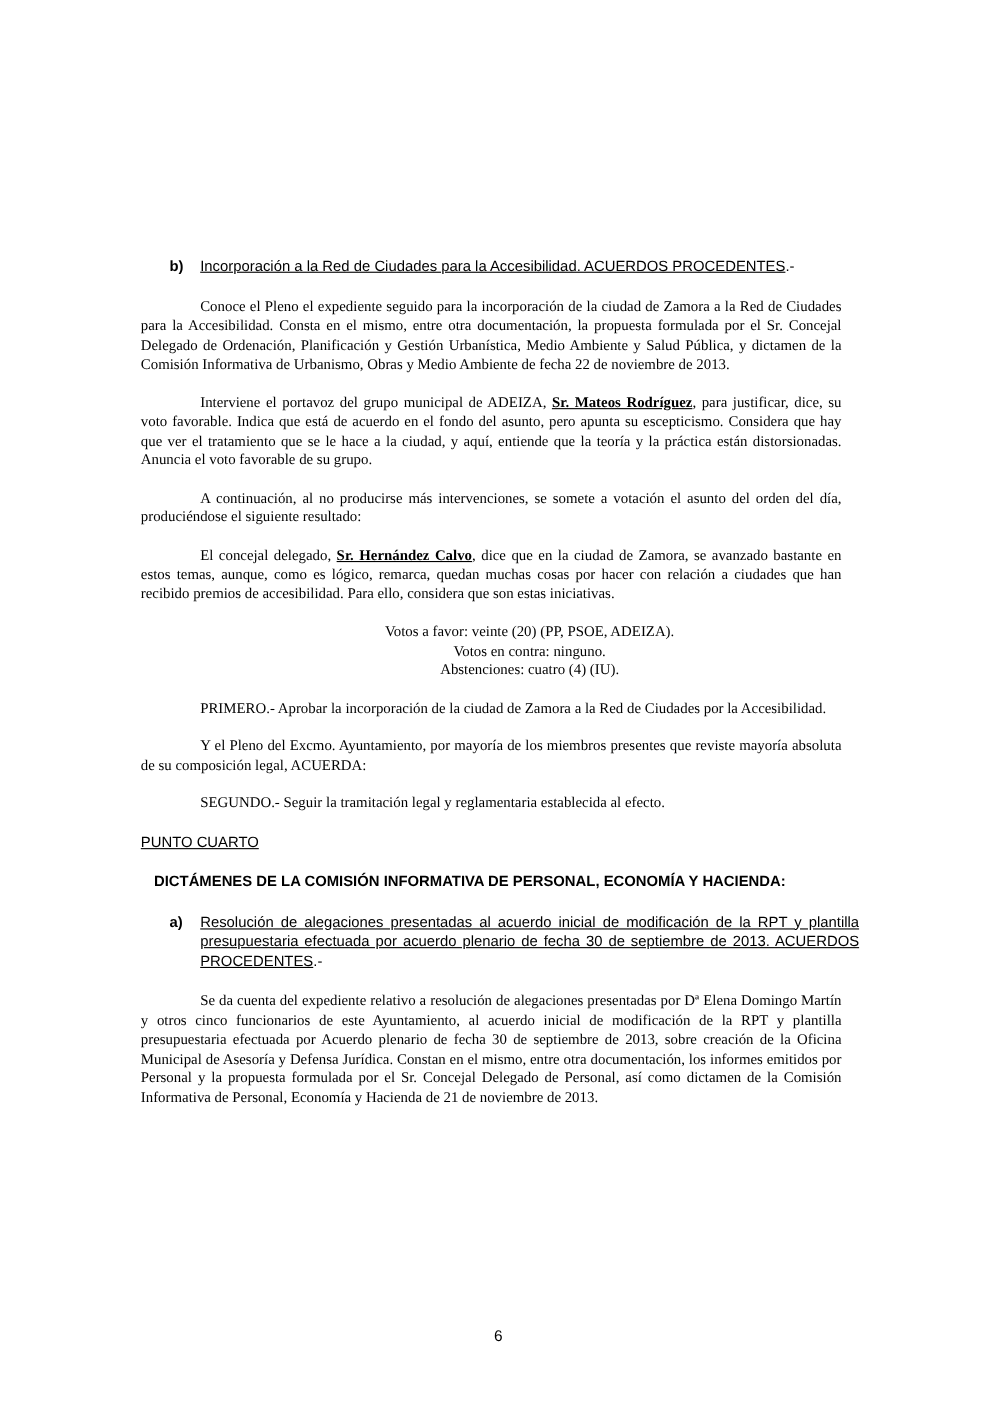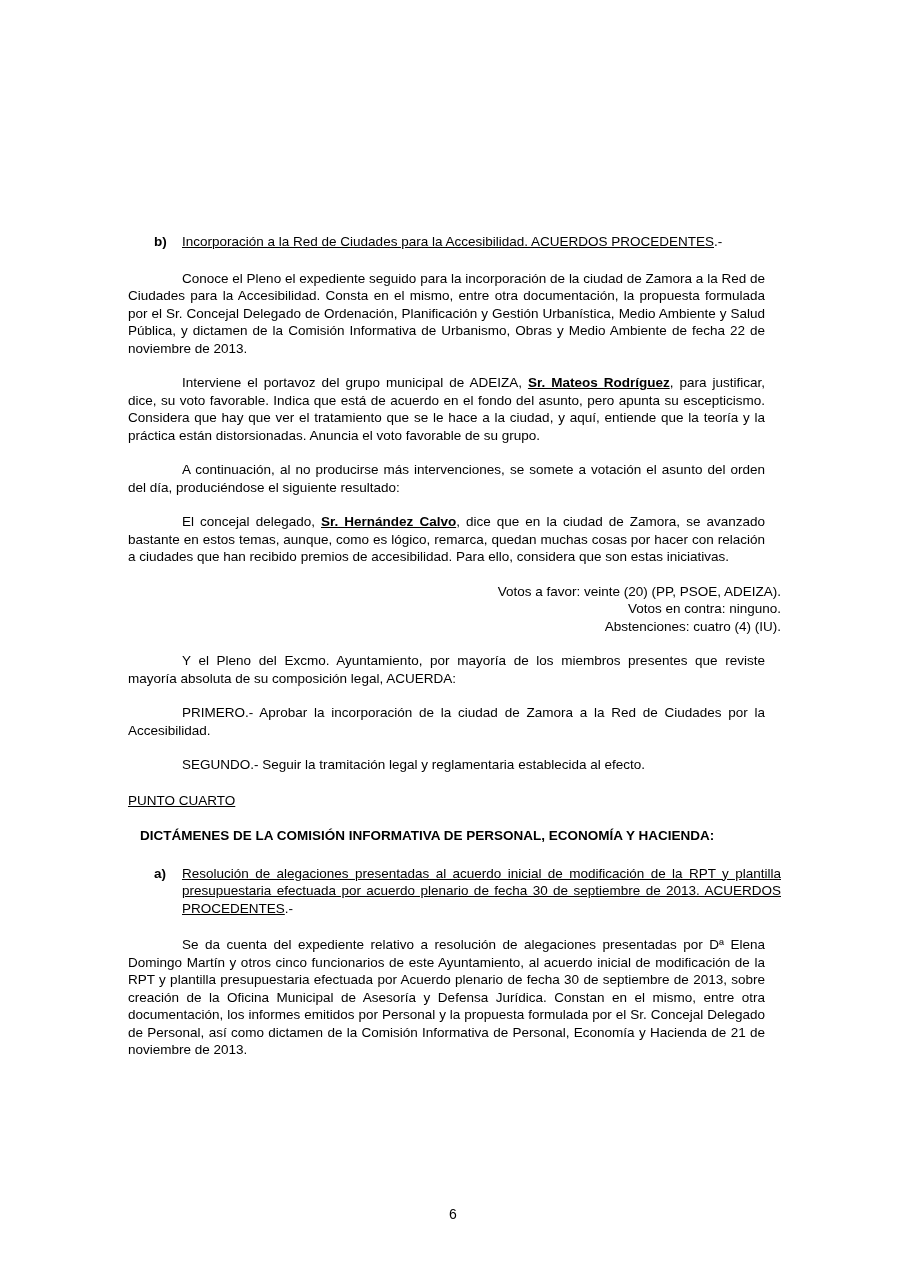--- a/index.html
+++ b/index.html
@@ -14,34 +14,34 @@
   }
   .content {
     position: absolute;
     left: 128px;
     top: 233px;
     width: 653px;
     font-size: 13.5px;
     line-height: 17.5px;
     text-align: justify;
   }
-  .para { text-indent: 54px; margin: 0 16px 17px 0; }
+  .para { text-indent: 54px; margin: 0 16px 17px 0; font-family: Liberation Serif, serif; }
   .list-item { display: flex; margin: 0 0 19px 0; }
   .marker {
     width: 54px;
     padding-left: 26px;
     font-weight: bold;
     flex-shrink: 0;
     box-sizing: border-box;
   }
   .item-body { flex: 1; text-align: justify; }
   .u { text-decoration: underline; }
   .name { font-weight: bold; text-decoration: underline; }
   .votes { margin: 0 0 17px 0; }
-  .vote-line { padding-left: 54px; text-align: right; }
+  .vote-line { padding-left: 54px; text-align: center; font-family: Liberation Serif, serif; }
   .center-heading { text-align: left; margin: 18px 0 18px 0; }
   .bold-heading { font-weight: bold; margin: 0 0 20px 12px; }
   .page-number {
     position: absolute;
     top: 1206px;
     left: 0;
     width: 906px;
     text-align: center;
     font-size: 14px;
   }
@@ -63,23 +63,23 @@
   <p class="para">A continuación, al no producirse más intervenciones, se somete a votación el asunto del orden del día, produciéndose el siguiente resultado:</p>
 
   <p class="para"><span>El concejal delegado, </span><span class="name">Sr. Hernández Calvo</span><span>, dice que en la ciudad de Zamora, se avanzado bastante en estos temas, aunque, como es lógico, remarca, quedan muchas cosas por hacer con relación a ciudades que han recibido premios de accesibilidad. Para ello, considera que son estas iniciativas.</span></p>
 
   <div class="votes">
     <div class="vote-line">Votos a favor: veinte (20) (PP, PSOE, ADEIZA).</div>
     <div class="vote-line">Votos en contra: ninguno.</div>
     <div class="vote-line">Abstenciones: cuatro (4) (IU).</div>
   </div>
 
+  <p class="para">PRIMERO.- Aprobar la incorporación de la ciudad de Zamora a la Red de Ciudades por la Accesibilidad.</p>
+
   <p class="para">Y el Pleno del Excmo. Ayuntamiento, por mayoría de los miembros presentes que reviste mayoría absoluta de su composición legal, ACUERDA:</p>
-
-  <p class="para">PRIMERO.- Aprobar la incorporación de la ciudad de Zamora a la Red de Ciudades por la Accesibilidad.</p>
 
   <p class="para">SEGUNDO.- Seguir la tramitación legal y reglamentaria establecida al efecto.</p>
 
   <div class="center-heading"><span class="u">PUNTO CUARTO</span></div>
 
   <div class="bold-heading">DICTÁMENES DE LA COMISIÓN INFORMATIVA DE PERSONAL, ECONOMÍA Y HACIENDA:</div>
 
   <div class="list-item">
     <div class="marker">a)</div>
     <div class="item-body"><span class="u">Resolución de alegaciones presentadas al acuerdo inicial de modificación de la RPT y plantilla presupuestaria efectuada por acuerdo plenario de fecha 30 de septiembre de 2013. ACUERDOS PROCEDENTES</span><span>.-</span></div>

